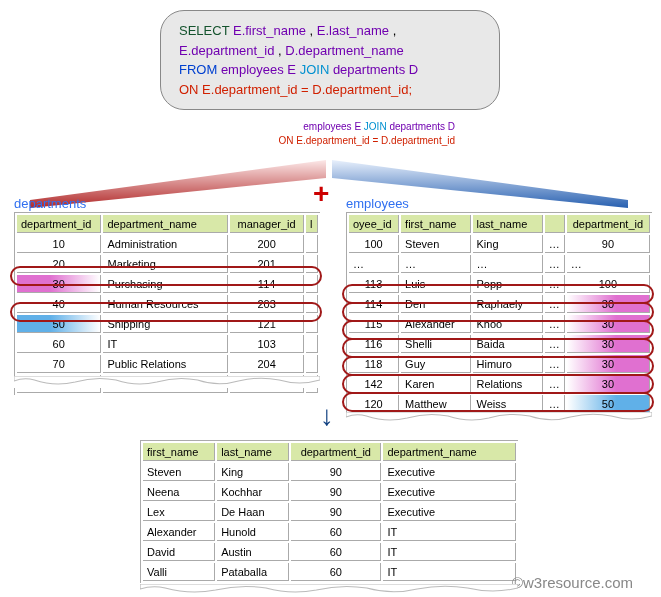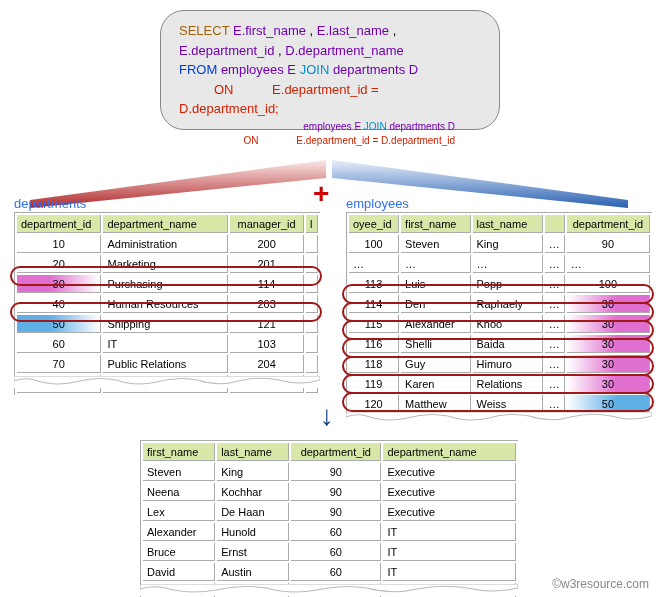--- a/index.html
+++ b/index.html
@@ -9,24 +9,24 @@
     position: absolute;
     left: 160px; top: 10px;
     width: 340px;
     background: #e8e8e8;
     border: 1px solid #888;
     border-radius: 24px;
     padding: 10px 18px;
     font-size: 13px;
     line-height: 1.5;
   }
-  .kw-select { color: #a16207; }
+  .kw-select { color: #14532d; }
   .kw-from   { color: #0040d0; }
   .kw-join   { color: #0090d0; }
-  .kw-on     { color: #d02000; margin-left: 35px; }
+  .kw-on     { color: #d02000; }
   .fld       { color: #7000b0; }
   .tbl       { color: #7000b0; }
   .plain     { color: #000; }
 
   .join-label {
     position: absolute;
     left: 195px; top: 120px;
     width: 260px;
     text-align: right;
     font-size: 10px;
@@ -121,22 +121,22 @@
   .down-arrow {
     position: absolute;
     left: 320px; top: 400px;
     font-size: 28px;
     color: #104080;
     font-weight: bold;
   }
 
   .credit {
     position: absolute;
-    right: 12px; bottom: 6px;
-    font-size: 12px;
+    right: 28px; bottom: 6px;
+    font-size: 15px;
     color: #888;
   }
 </style>
 </head>
 <body>
 
 <div class="sql-box">
   <div>
     <span class="kw-select">SELECT</span>
     <span class="fld">E.first_name</span><span class="plain"> , </span><span class="fld">E.last_name</span><span class="plain"> ,</span>
@@ -300,21 +300,21 @@
         <td class="num hl-pink">30</td>
       </tr>
       <tr>
         <td class="num">118</td>
         <td>Guy</td>
         <td>Himuro</td>
         <td>…</td>
         <td class="num hl-pink">30</td>
       </tr>
       <tr>
-        <td class="num">119</td>
+        <td class="num">142</td>
         <td>Karen</td>
         <td>Relations</td>
         <td>…</td>
         <td class="num hl-pink">30</td>
       </tr>
       <tr>
         <td class="num">120</td>
         <td>Matthew</td>
         <td>Weiss</td>
         <td>…</td>
@@ -369,26 +369,20 @@
         <td class="num">90</td>
         <td>Executive</td>
       </tr>
       <tr>
         <td>Alexander</td>
         <td>Hunold</td>
         <td class="num">60</td>
         <td>IT</td>
       </tr>
       <tr>
-        <td>Bruce</td>
-        <td>Ernst</td>
-        <td class="num">60</td>
-        <td>IT</td>
-      </tr>
-      <tr>
         <td>David</td>
         <td>Austin</td>
         <td class="num">60</td>
         <td>IT</td>
       </tr>
       <tr>
         <td>Valli</td>
         <td>Pataballa</td>
         <td class="num">60</td>
         <td>IT</td>

